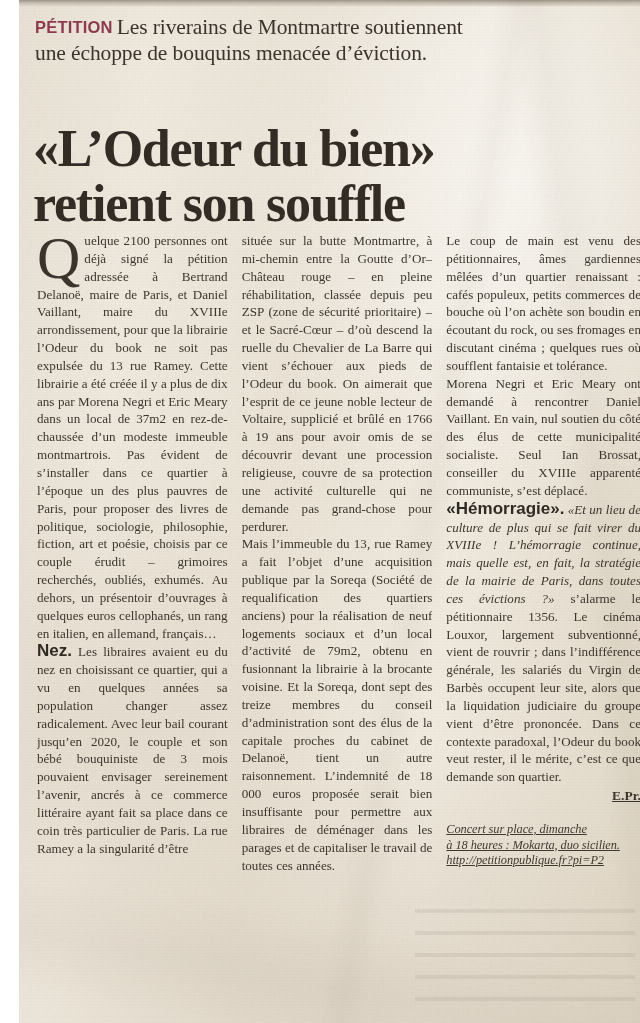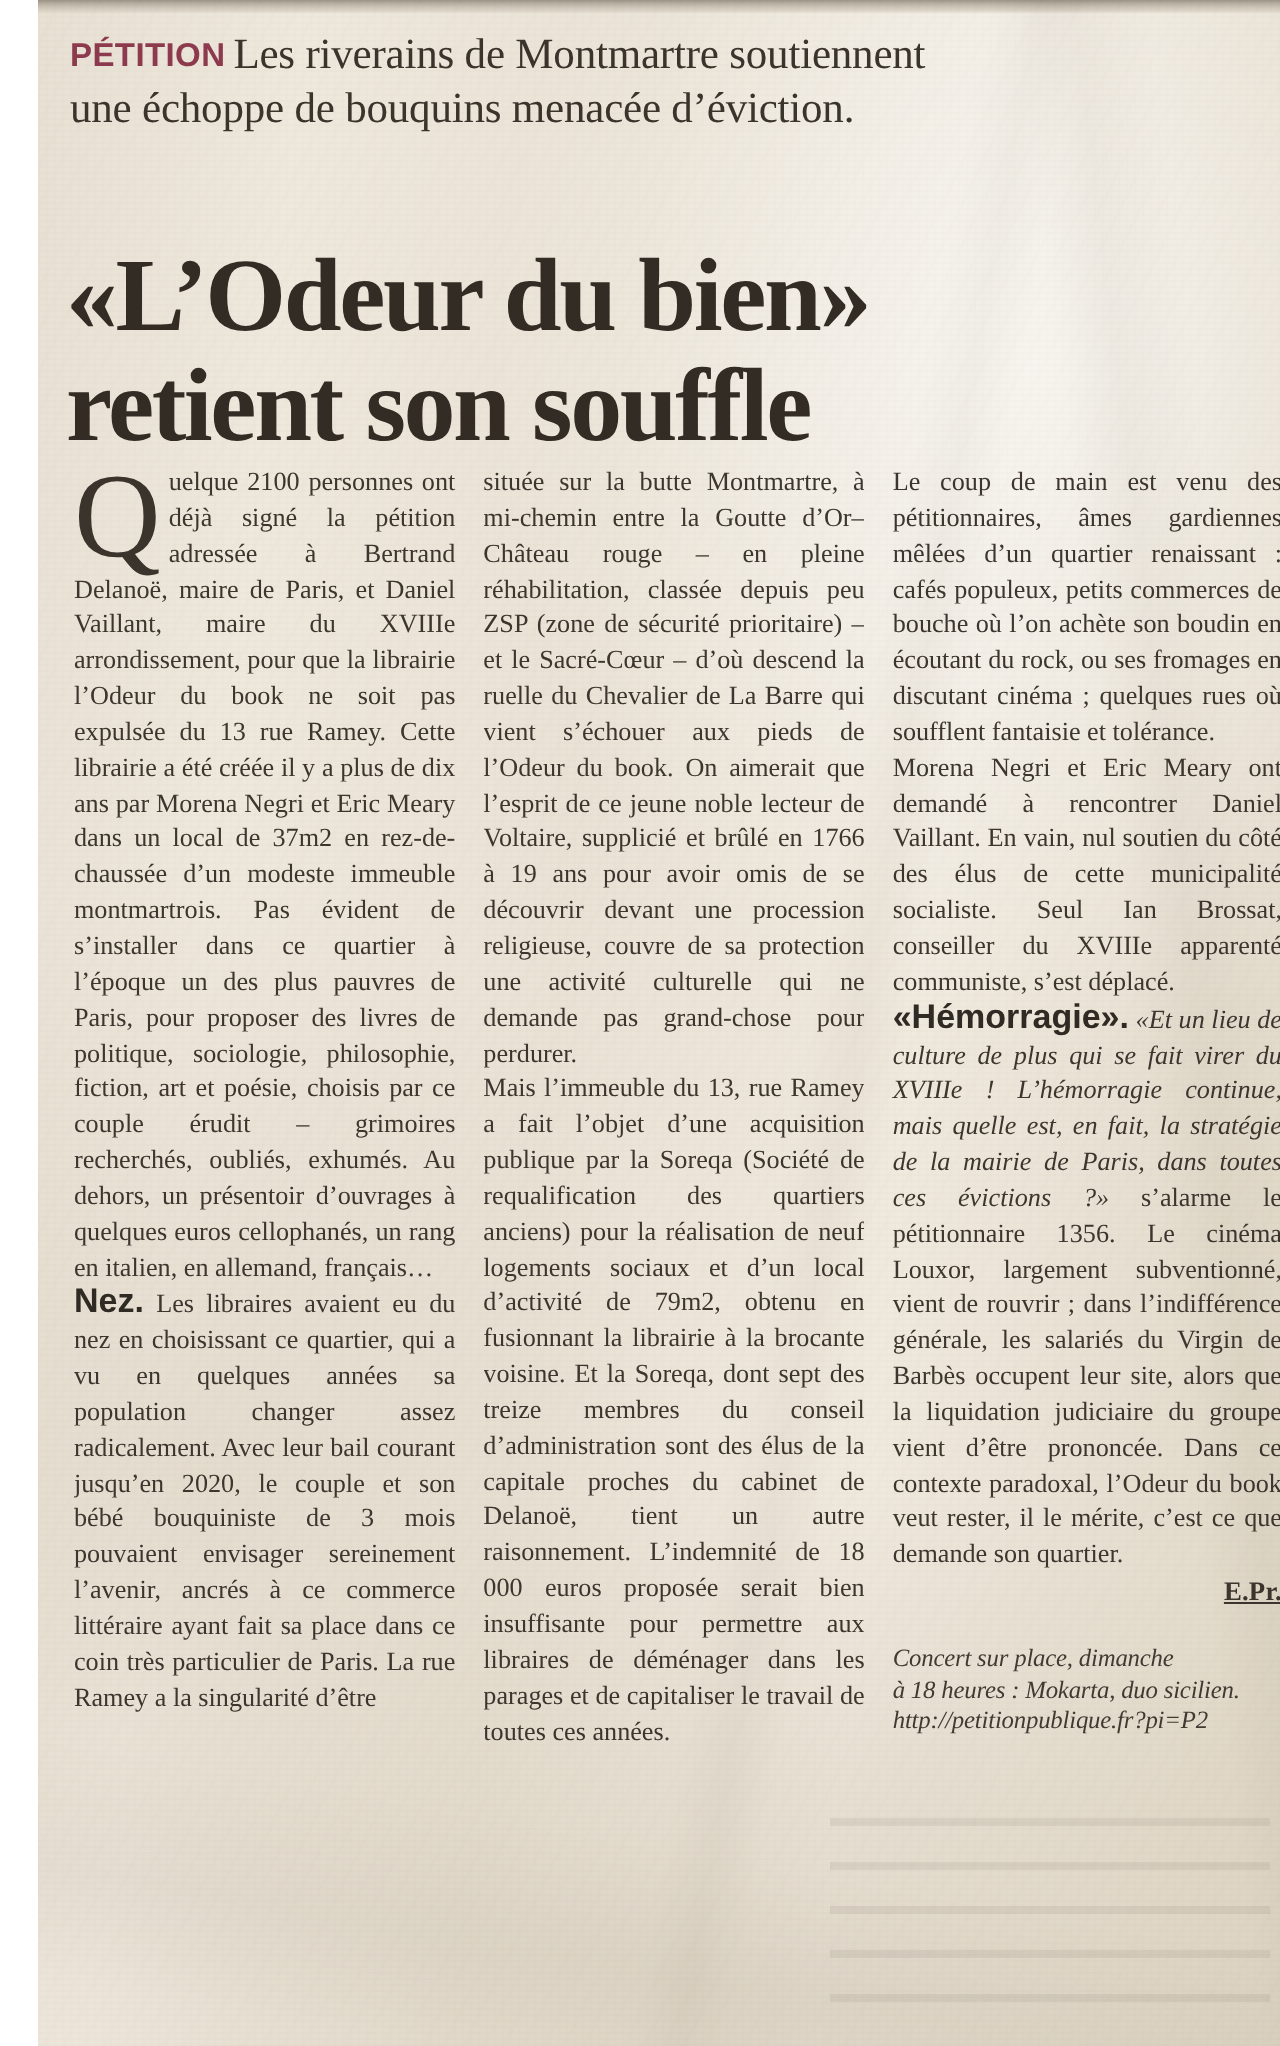--- a/index.html
+++ b/index.html
@@ -156,20 +156,21 @@
   }
   #footnote {
     margin-top: 17px;
     font-style: italic;
     font-size: 12.4px;
     line-height: 15.6px;
     text-align: left;
     color: #413a31;
     letter-spacing: -.1px;
     word-break: break-word;
+    text-decoration: underline;
   }
 </style>
 </head>
 <body>
 
 <div id="page">
 
   <div id="topedge"></div>
 
   <div id="kicker">

